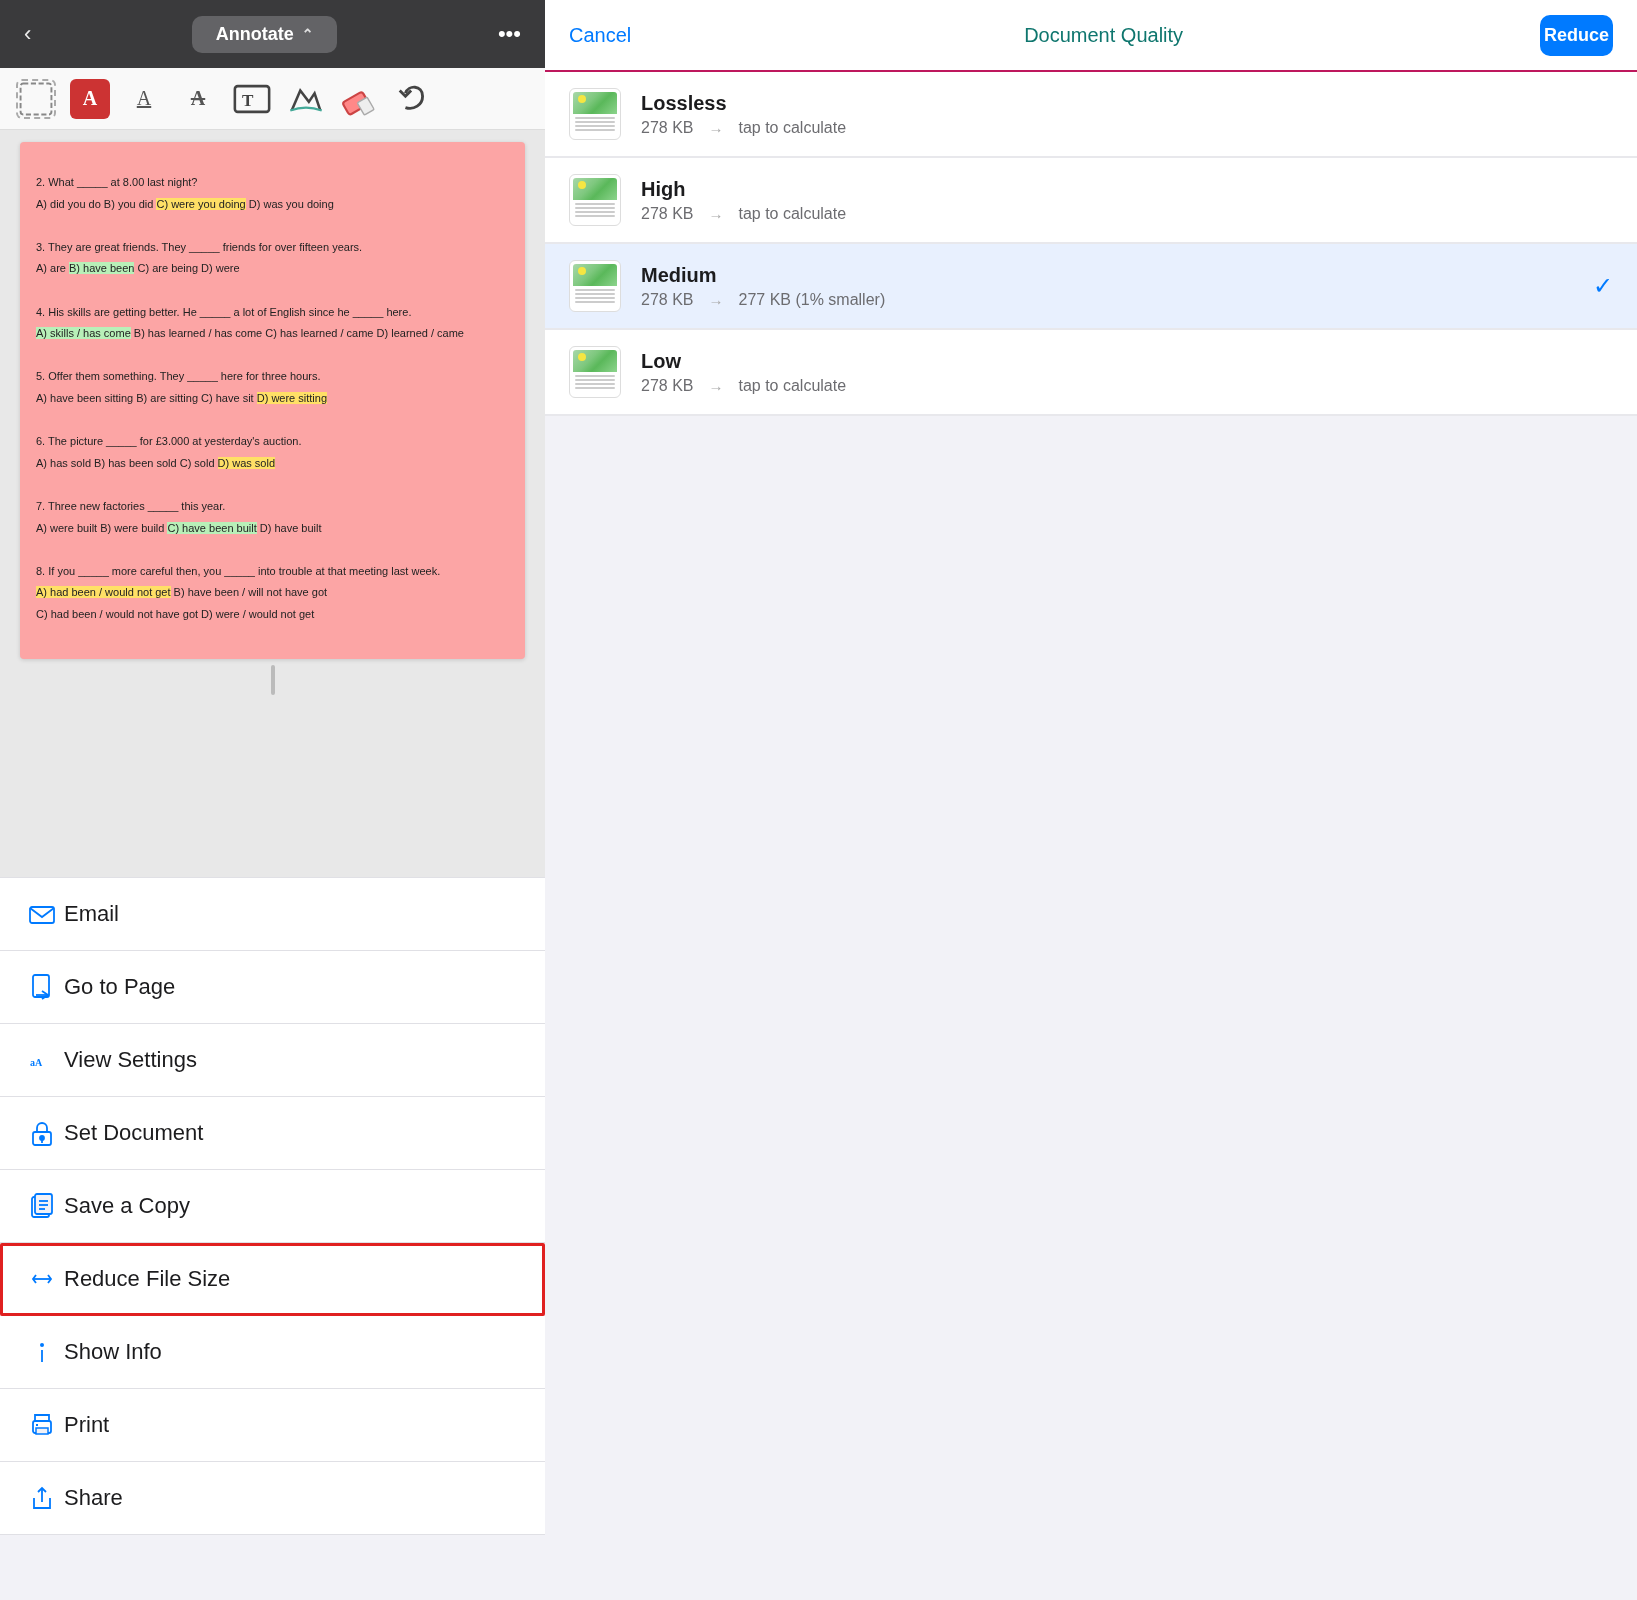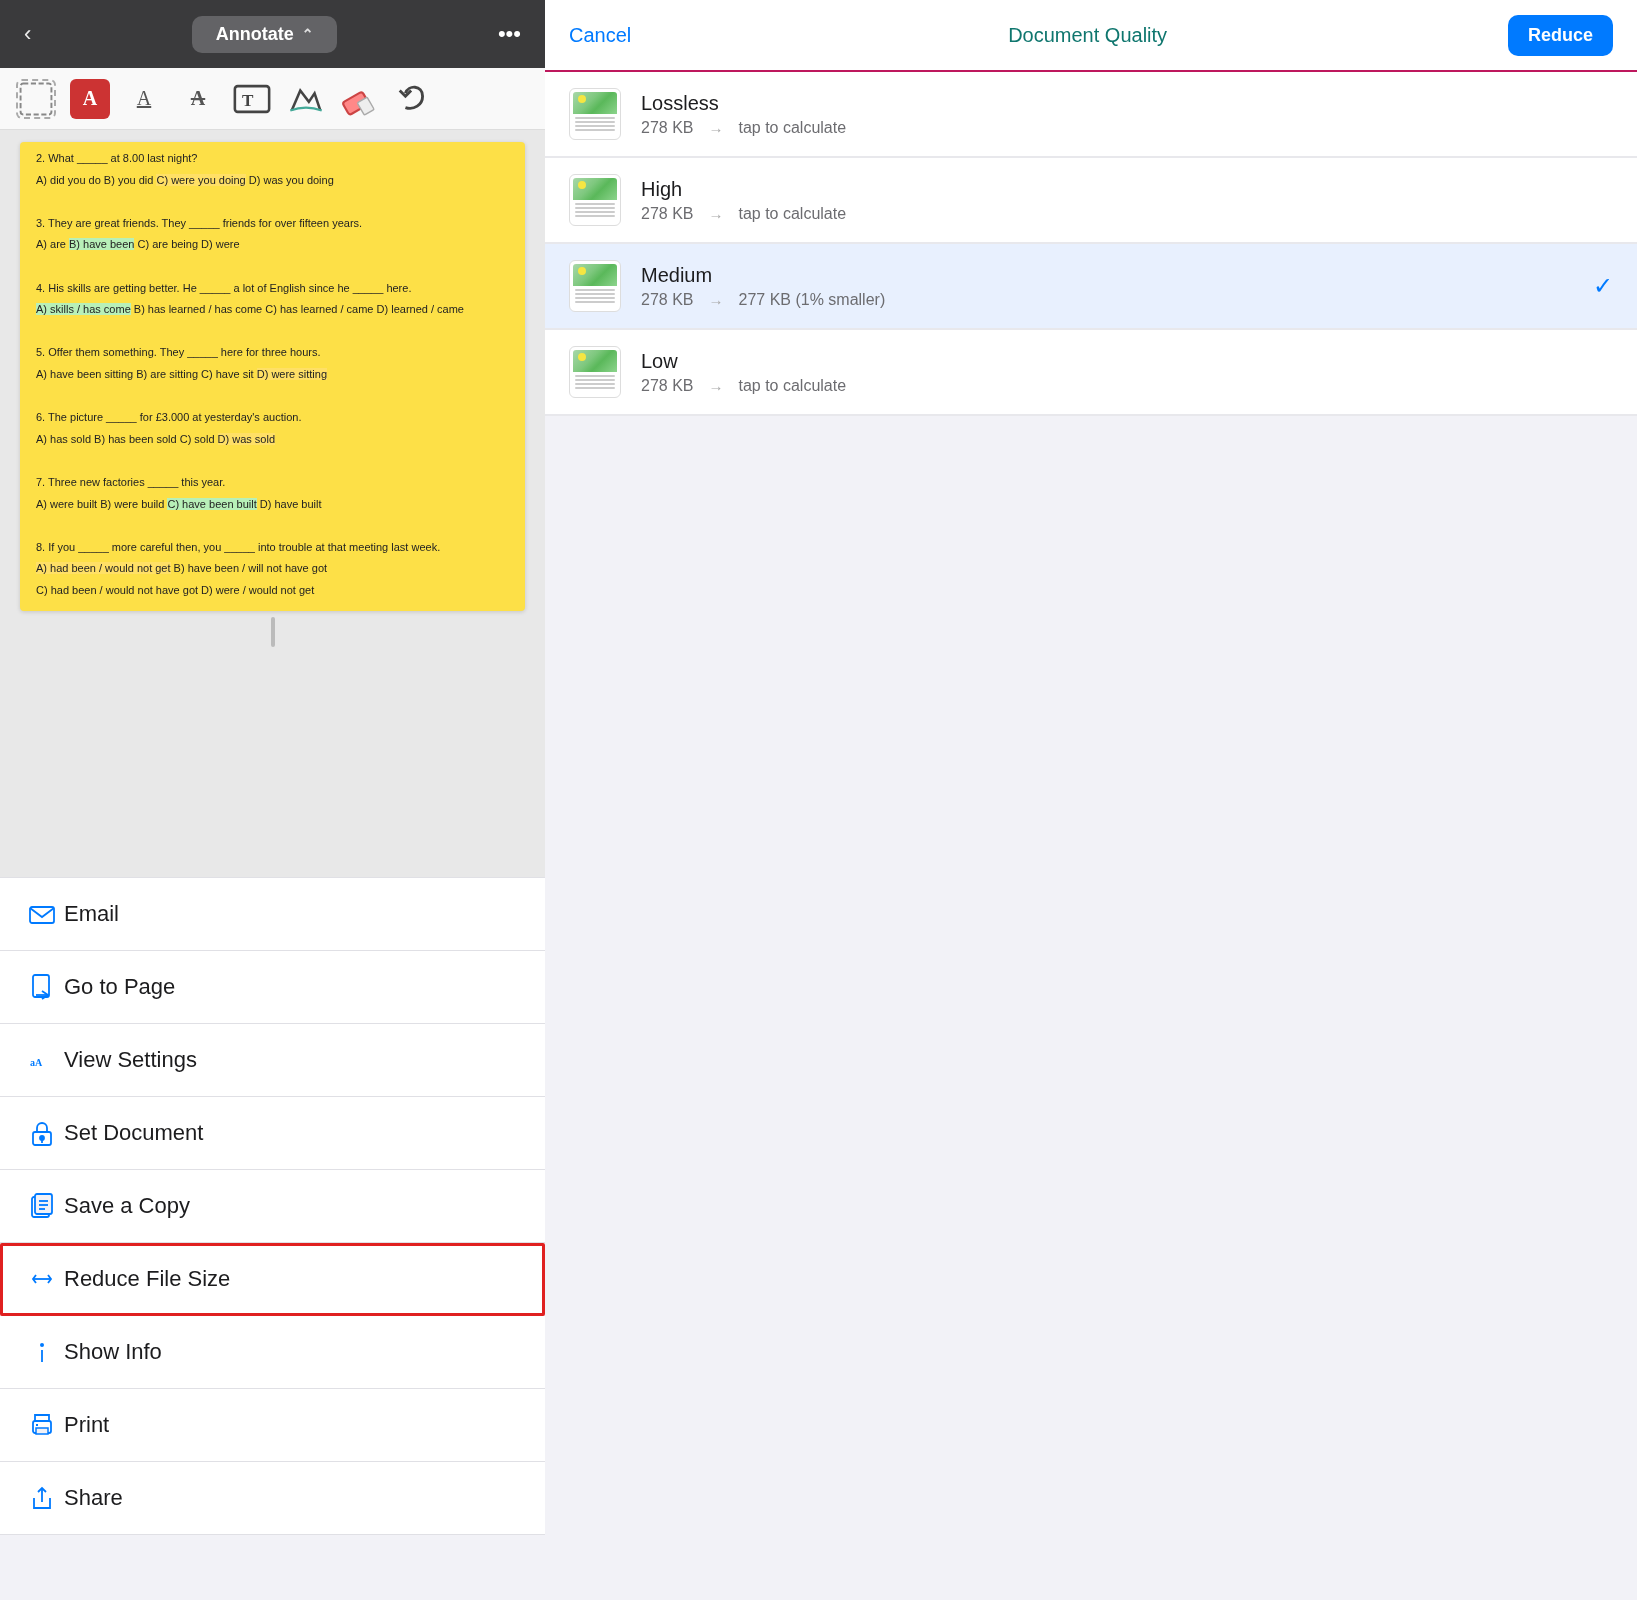--- a/index.html
+++ b/index.html
@@ -99,23 +99,23 @@
     }
 
     
     .doc-preview {
       background: #e8e8e8;
       flex: 1;
       padding: 12px 20px;
       overflow: hidden;
     }
     .doc-page {
-      background: #fde047;
+      background: #fca5a5;
       border-radius: 4px;
-      padding: 8px 16px;
+      padding: 32px 16px;
       font-size: 11px;
       color: #222;
       line-height: 1.6;
       box-shadow: 0 1px 4px rgba(0,0,0,0.15);
     }
     .doc-page p { margin-bottom: 4px; }
     .highlight-yellow { background-color: #ffe066; }
     .highlight-green { background-color: #b8f0b8; }
     .scrollbar-indicator {
       width: 4px;
@@ -198,21 +198,21 @@
       color: #0f766e;
       margin-left: 36px;
     }
     .btn-reduce {
       background: #007aff;
       color: #fff;
       border: none;
       border-radius: 10px;
       font-size: 18px;
       font-weight: 600;
-      padding: 10px 20px;
+      padding: 10px 4px;
       cursor: pointer;
     }
 
     
     .quality-list {
       background: #fff;
       margin-top: 0;
     }
     .quality-item {
       display: flex;
@@ -265,21 +265,21 @@
     .quality-thumb .thumb-line {
       height: 2px;
       background: #ccc;
       border-radius: 1px;
       margin-bottom: 2px;
     }
     .quality-thumb .thumb-line:last-child { margin-bottom: 0; }
     .quality-info { flex: 1; }
     .quality-name {
       font-size: 20px;
-      font-weight: 400;
+      font-weight: 700;
       color: #1c1c1e;
       margin-bottom: 4px;
     }
     .quality-size {
       font-size: 16px;
       color: #6c6c70;
       display: flex;
       align-items: center;
       gap: 15px;
     }

